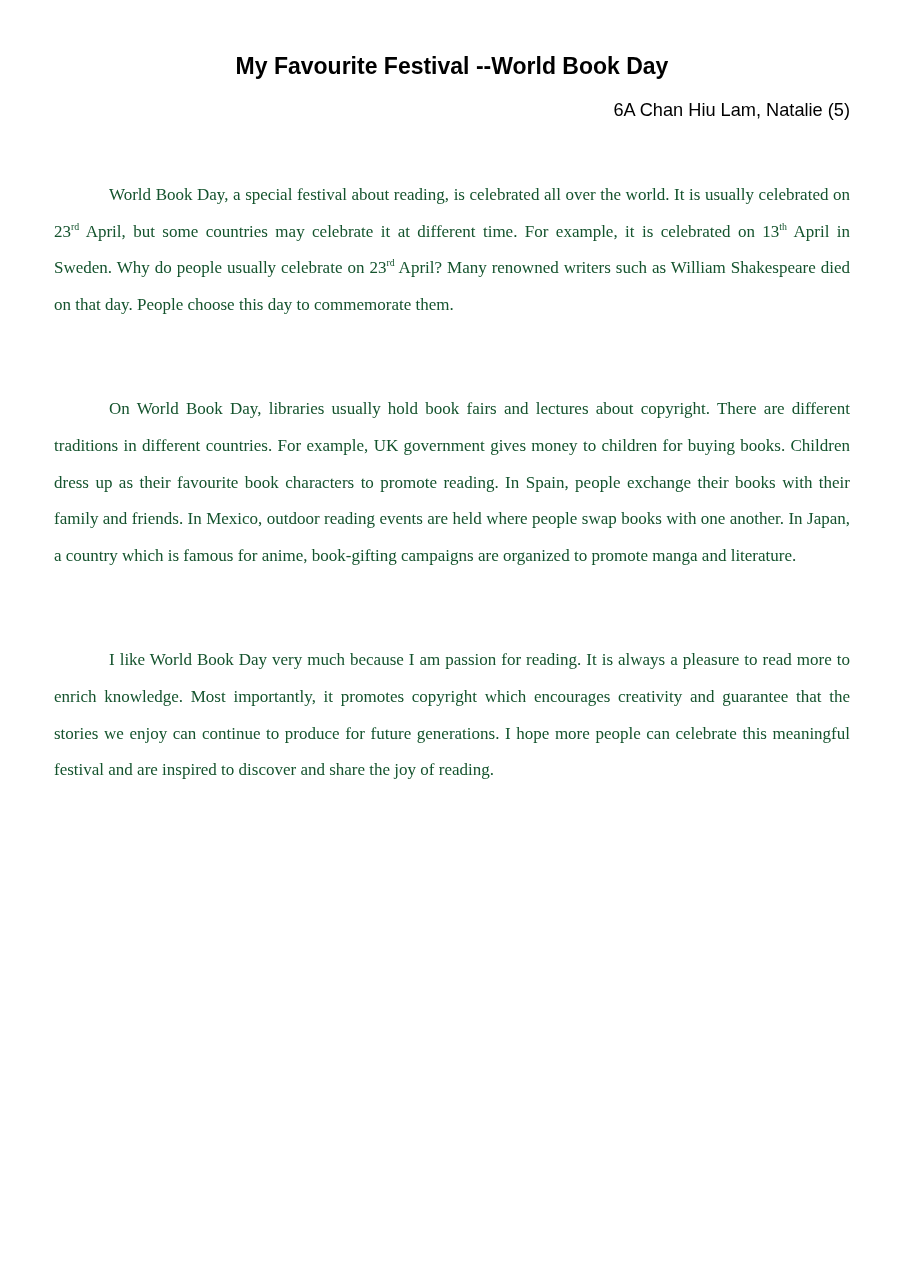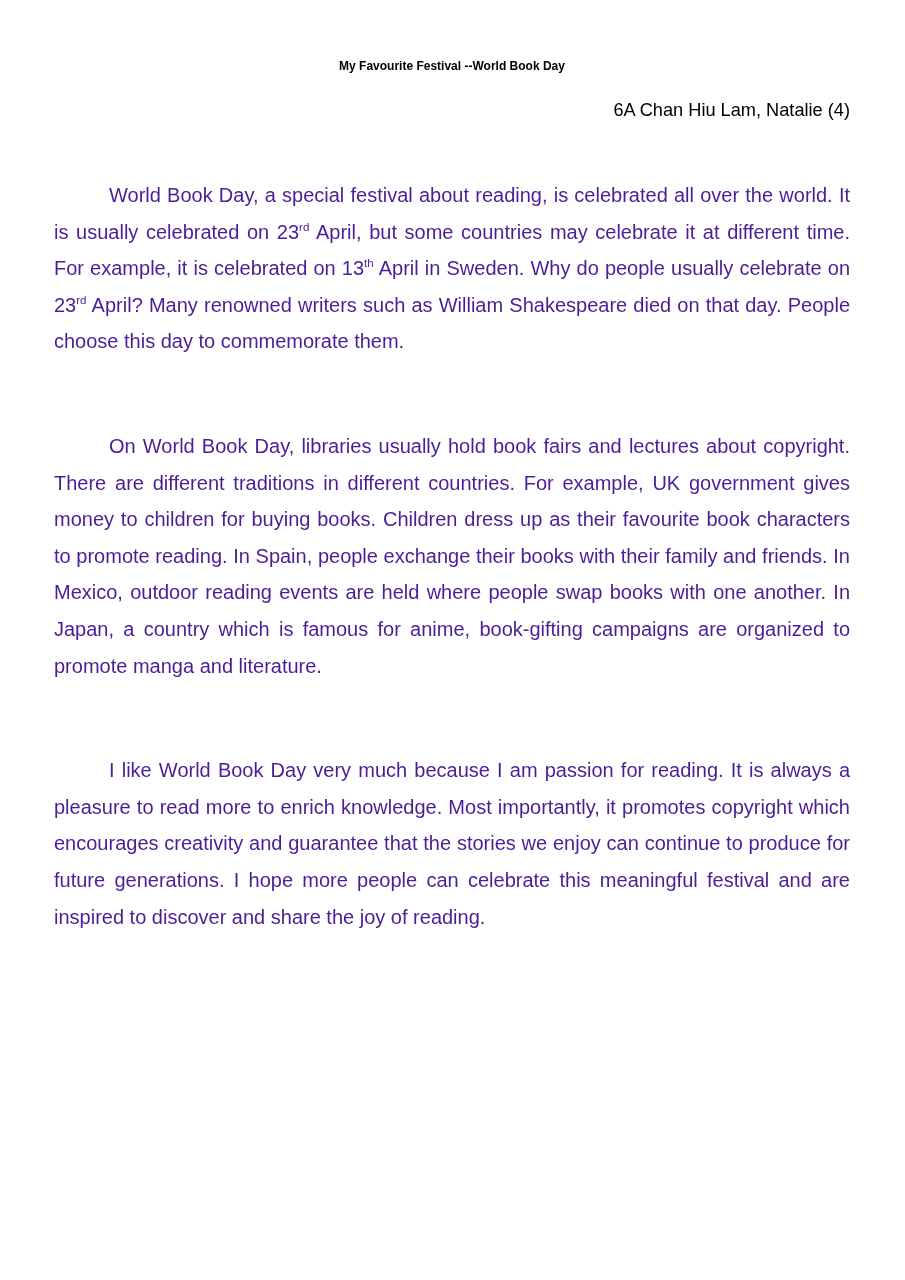--- a/index.html
+++ b/index.html
@@ -11,59 +11,60 @@
     color: #000000;
     font-family: "Liberation Sans", sans-serif;
     box-sizing: border-box;
     padding: 0 55px 0 54px;
     overflow: hidden;
   }
   .doc-title {
     margin: 0;
     padding-top: 54px;
     text-align: center;
-    font-size: 12px;
+    font-size: 23px;
     font-weight: bold;
     line-height: 24px;
     color: #000000;
   }
   .byline {
     margin-top: 20px;
     text-align: right;
     font-size: 18.2px;
     line-height: 24px;
     color: #000000;
   }
   .doc-body {
     margin-top: 55px;
   }
   .doc-body p {
     margin: 0 0 68px 0;
-    font-size: 20px;
+    font-size: 17px;
     line-height: 36.6px;
     text-align: justify;
     text-justify: inter-word;
     text-indent: 55px;
-    color: #4c1d95;
+    color: #14532d;
+    font-family: Liberation Serif, serif;
   }
   .doc-body p:last-child { margin-bottom: 0; margin-top: 31px; }
   .doc-body sup {
     font-size: 58%;
     line-height: 0;
     vertical-align: super;
   }
 </style>
 </head>
 <body>
 
 <div class="page">
 
   <h1 class="doc-title">My Favourite Festival --World Book Day</h1>
 
-  <div class="byline">6A Chan Hiu Lam, Natalie (4)</div>
+  <div class="byline">6A Chan Hiu Lam, Natalie (5)</div>
 
   <div class="doc-body">
 
     <p><span>World Book Day, a special festival about reading, is celebrated all over the world. It is usually celebrated on 23</span><sup>rd</sup><span> April, but some countries may celebrate it at different time. For example, it is celebrated on 13</span><sup>th</sup><span> April in Sweden. Why do people usually celebrate on 23</span><sup>rd</sup><span> April? Many renowned writers such as William Shakespeare died on that day. People choose this day to commemorate them.</span></p>
 
     <p><span>On World Book Day, libraries usually hold book fairs and lectures about copyright. There are different traditions in different countries. For example, UK government gives money to children for buying books. Children dress up as their favourite book characters to promote reading. In Spain, people exchange their books with their family and friends. In Mexico, outdoor reading events are held where people swap books with one another. In Japan, a country which is famous for anime, book-gifting campaigns are organized to promote manga and literature.</span></p>
 
     <p><span>I like World Book Day very much because I am passion for reading. It is always a pleasure to read more to enrich knowledge. Most importantly, it promotes copyright which encourages creativity and guarantee that the stories we enjoy can continue to produce for future generations. I hope more people can celebrate this meaningful festival and are inspired to discover and share the joy of reading.</span></p>
 
   </div>

